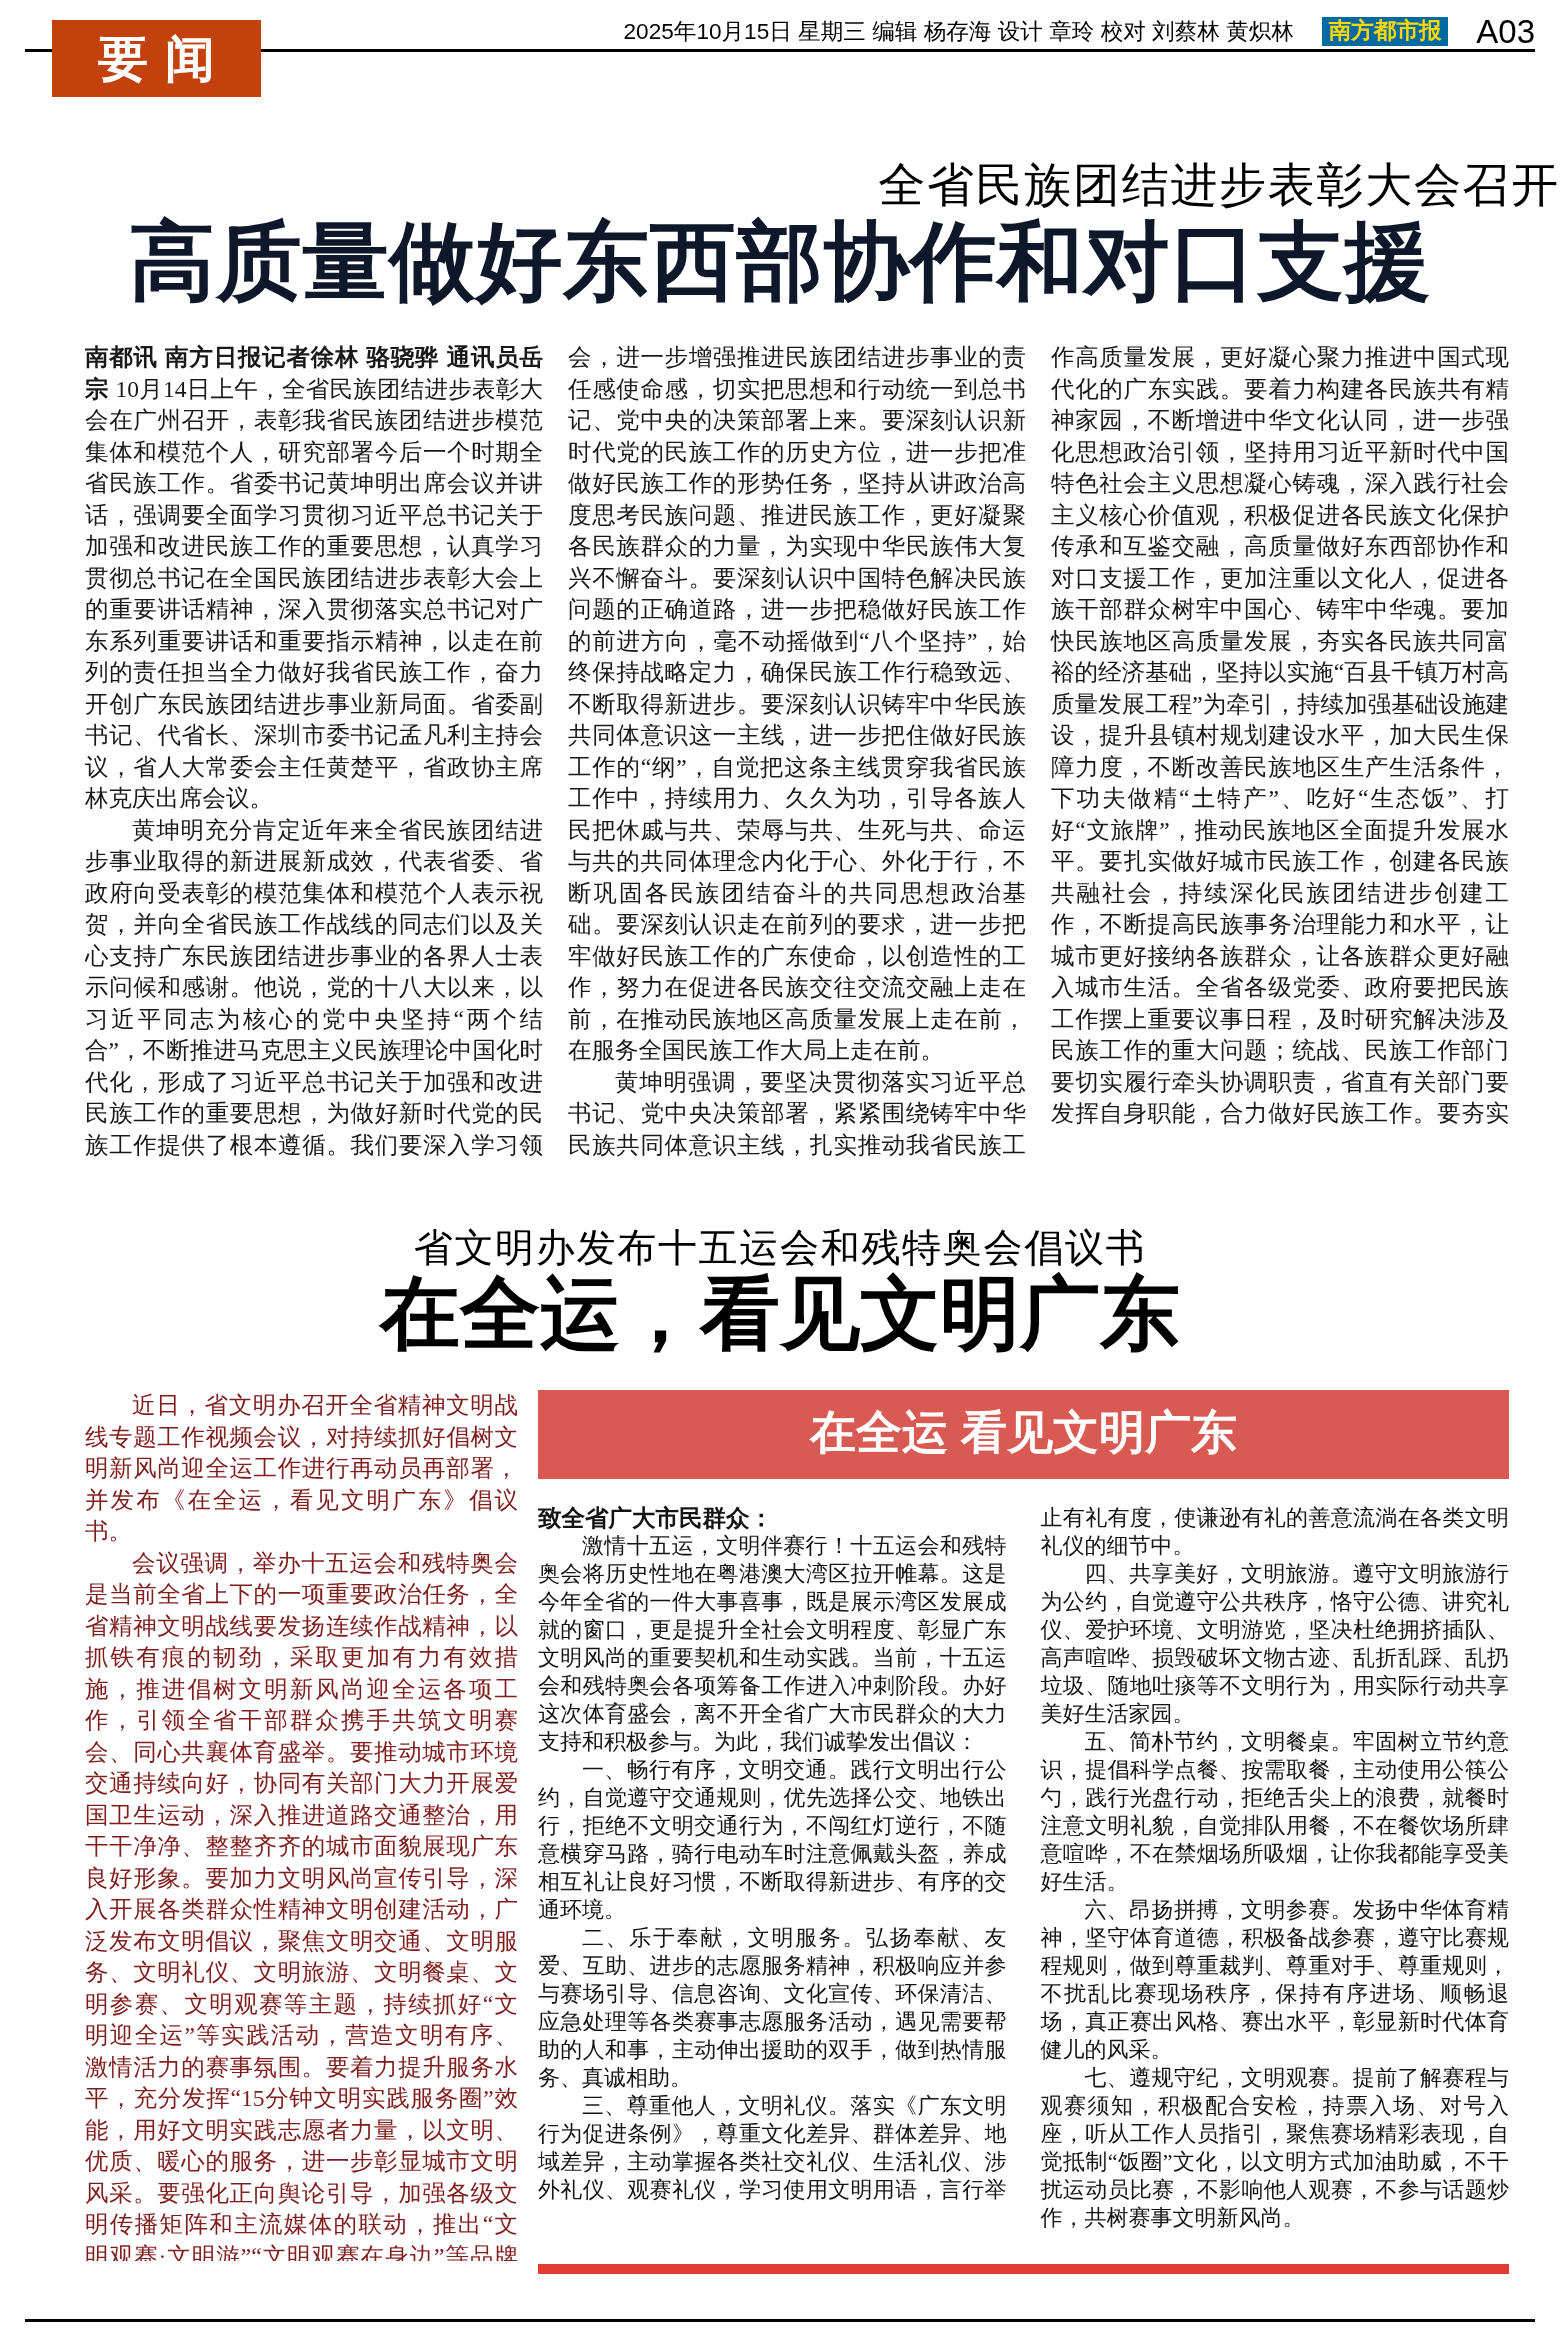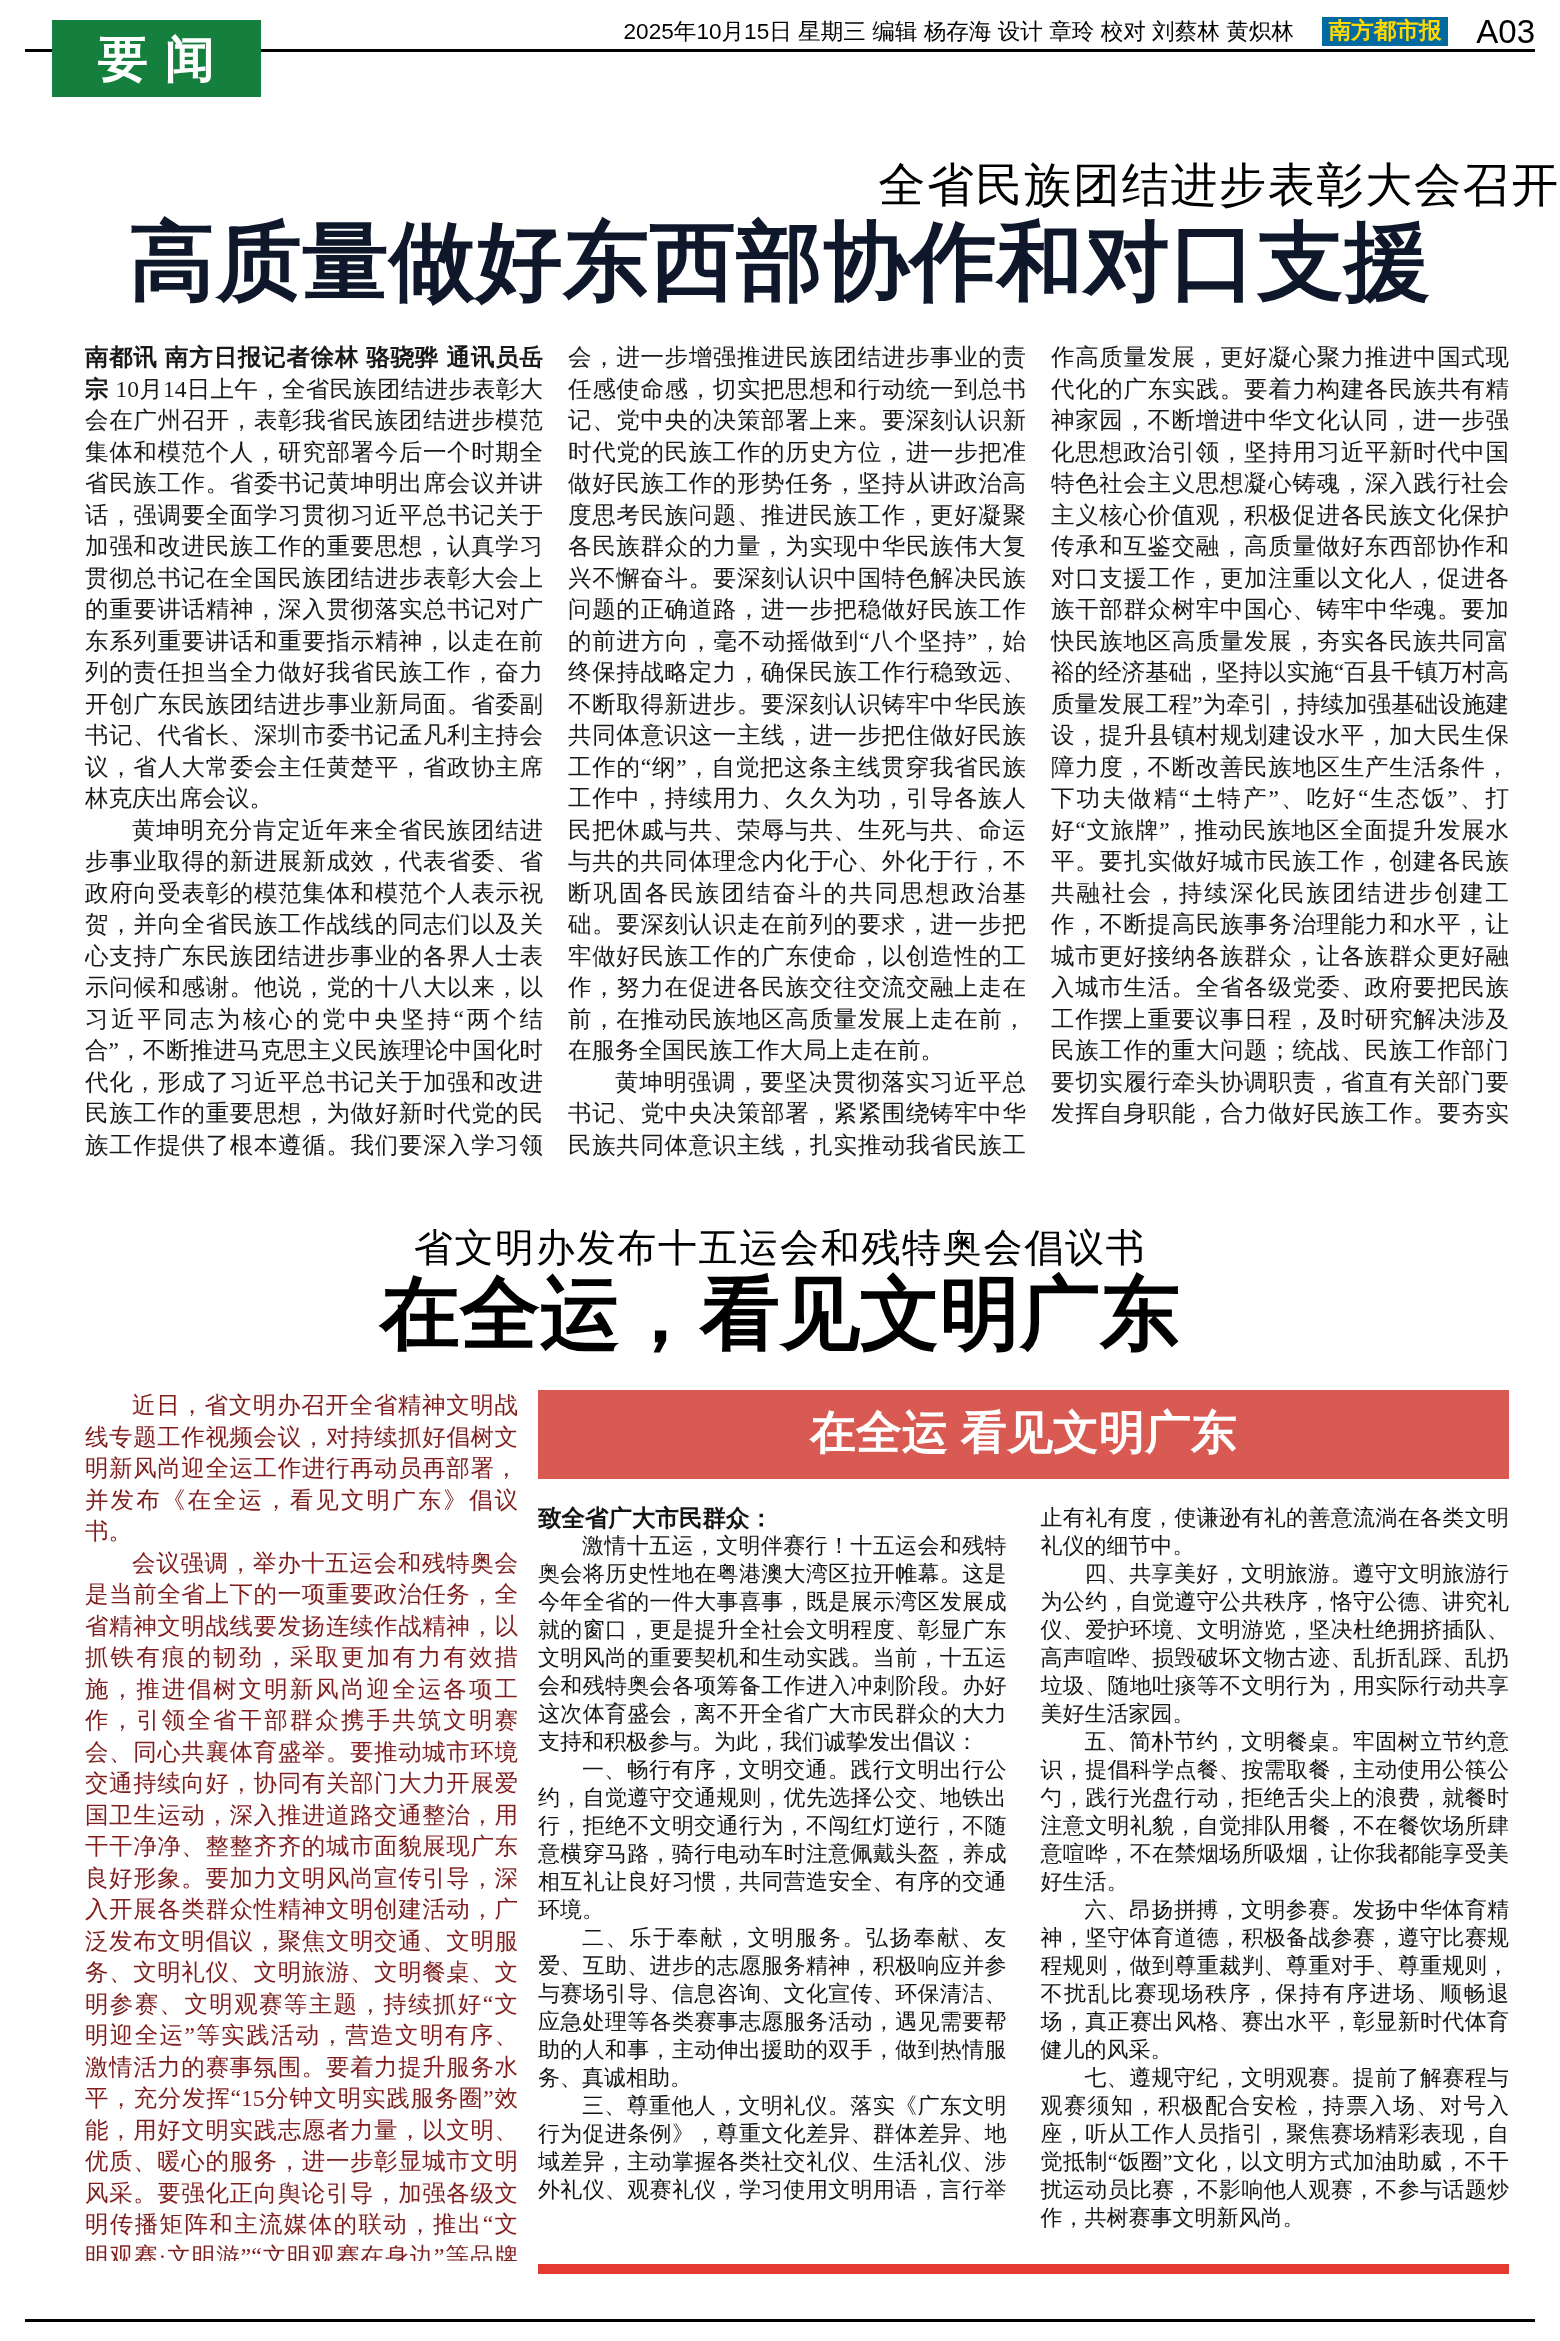--- a/index.html
+++ b/index.html
@@ -5,21 +5,21 @@
   html,body{margin:0;padding:0;background:#888;}
   .page{
     position:relative;width:1560px;height:2342px;background:#ffffff;
     overflow:hidden;font-family:"Liberation Serif", serif;color:#1a1a1a;
   }
   
   .rule{position:absolute;background:#000;}
   .rule-top{left:25px;top:49px;width:1510px;height:2.5px;}
   .rule-bottom{left:25px;top:2319px;width:1510px;height:2.5px;}
   .badge{
-    position:absolute;left:52px;top:20px;width:209px;height:77px;background:#15803d;
+    position:absolute;left:52px;top:20px;width:209px;height:77px;background:#c2410c;
     display:flex;align-items:center;justify-content:center;z-index:2;
   }
   .badge span{
     color:#fff;font-family:"Liberation Sans",sans-serif;font-weight:bold;
     font-size:50px;letter-spacing:17px;padding-left:17px;line-height:1;
   }
   .header-meta{
     position:absolute;right:25px;top:15px;display:flex;align-items:center;gap:28px;
     font-family:"Liberation Sans",sans-serif;z-index:2;
   }
@@ -115,21 +115,21 @@
     </div>
 
     <div class="box">
       <div class="banner">
         <div class="banner-title">在全运  看见文明广东</div>
       </div>
       <div class="box-cols">
         <p class="salute">致全省广大市民群众：</p>
         <div>
             <p class="indent">激情十五运，文明伴赛行！十五运会和残特奥会将历史性地在粤港澳大湾区拉开帷幕。这是今年全省的一件大事喜事，既是展示湾区发展成就的窗口，更是提升全社会文明程度、彰显广东文明风尚的重要契机和生动实践。当前，十五运会和残特奥会各项筹备工作进入冲刺阶段。办好这次体育盛会，离不开全省广大市民群众的大力支持和积极参与。为此，我们诚挚发出倡议：</p>
-            <p class="indent">一、畅行有序，文明交通。践行文明出行公约，自觉遵守交通规则，优先选择公交、地铁出行，拒绝不文明交通行为，不闯红灯逆行，不随意横穿马路，骑行电动车时注意佩戴头盔，养成相互礼让良好习惯，共同营造安全、有序的交通环境。</p>
+            <p class="indent">一、畅行有序，文明交通。践行文明出行公约，自觉遵守交通规则，优先选择公交、地铁出行，拒绝不文明交通行为，不闯红灯逆行，不随意横穿马路，骑行电动车时注意佩戴头盔，养成相互礼让良好习惯，不断取得新进步、有序的交通环境。</p>
             <p class="indent">二、乐于奉献，文明服务。弘扬奉献、友爱、互助、进步的志愿服务精神，积极响应并参与赛场引导、信息咨询、文化宣传、环保清洁、应急处理等各类赛事志愿服务活动，遇见需要帮助的人和事，主动伸出援助的双手，做到热情服务、真诚相助。</p>
             <p class="indent">三、尊重他人，文明礼仪。落实《广东文明行为促进条例》，尊重文化差异、群体差异、地域差异，主动掌握各类社交礼仪、生活礼仪、涉外礼仪、观赛礼仪，学习使用文明用语，言行举止有礼有度，使谦逊有礼的善意流淌在各类文明礼仪的细节中。</p>
             <p class="indent">四、共享美好，文明旅游。遵守文明旅游行为公约，自觉遵守公共秩序，恪守公德、讲究礼仪、爱护环境、文明游览，坚决杜绝拥挤插队、高声喧哗、损毁破坏文物古迹、乱折乱踩、乱扔垃圾、随地吐痰等不文明行为，用实际行动共享美好生活家园。</p>
             <p class="indent">五、简朴节约，文明餐桌。牢固树立节约意识，提倡科学点餐、按需取餐，主动使用公筷公勺，践行光盘行动，拒绝舌尖上的浪费，就餐时注意文明礼貌，自觉排队用餐，不在餐饮场所肆意喧哗，不在禁烟场所吸烟，让你我都能享受美好生活。</p>
             <p class="indent">六、昂扬拼搏，文明参赛。发扬中华体育精神，坚守体育道德，积极备战参赛，遵守比赛规程规则，做到尊重裁判、尊重对手、尊重规则，不扰乱比赛现场秩序，保持有序进场、顺畅退场，真正赛出风格、赛出水平，彰显新时代体育健儿的风采。</p>
             <p class="indent">七、遵规守纪，文明观赛。提前了解赛程与观赛须知，积极配合安检，持票入场、对号入座，听从工作人员指引，聚焦赛场精彩表现，自觉抵制“饭圈”文化，以文明方式加油助威，不干扰运动员比赛，不影响他人观赛，不参与话题炒作，共树赛事文明新风尚。</p>
           </div>
 
       </div>
       <div class="red-bar"></div>

